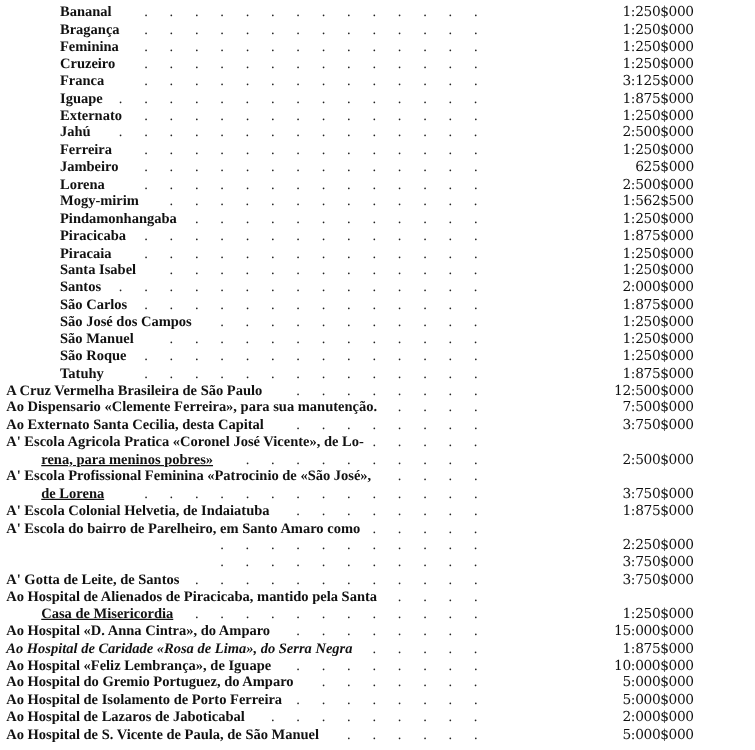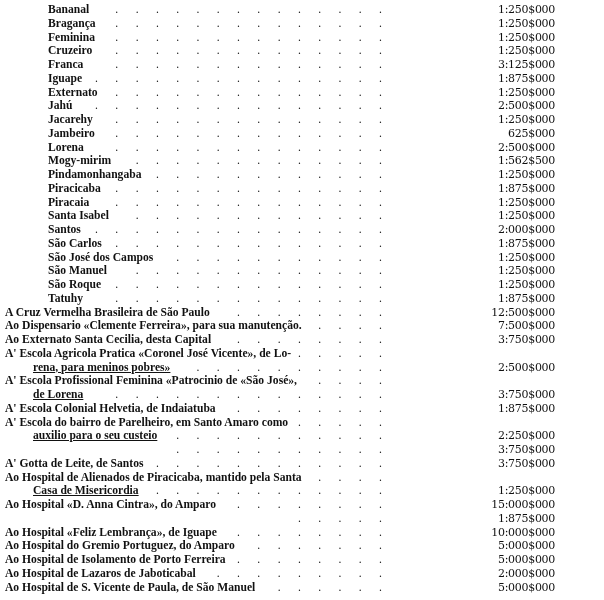--- a/index.html
+++ b/index.html
@@ -52,21 +52,21 @@
       <span class="txt ind1">Externato</span>
       <span class="lead" style="left: 100px; width: 282px; text-align: right; direction: rtl;">.   .   .   .   .   .   .   .   .   .   .   .   .   .</span>
       <span class="amt">1:250$000</span>
     </div>
     <div class="line">
       <span class="txt ind1">Jahú</span>
       <span class="lead" style="left: 79px; width: 303px; text-align: right; direction: rtl;">.   .   .   .   .   .   .   .   .   .   .   .   .   .   .</span>
       <span class="amt">2:500$000</span>
     </div>
     <div class="line">
-      <span class="txt ind1">Jacarehy</span>
+      <span class="txt ind1">Ferreira</span>
       <span class="lead" style="left: 99px; width: 283px; text-align: right; direction: rtl;">.   .   .   .   .   .   .   .   .   .   .   .   .   .</span>
       <span class="amt">1:250$000</span>
     </div>
     <div class="line">
       <span class="txt ind1">Jambeiro</span>
       <span class="lead" style="left: 101px; width: 281px; text-align: right; direction: rtl;">.   .   .   .   .   .   .   .   .   .   .   .   .   .</span>
       <span class="amt">625$000</span>
     </div>
     <div class="line">
       <span class="txt ind1">Lorena</span>
@@ -164,21 +164,20 @@
     <div class="line">
       <span class="txt ind0">A' Escola Colonial Helvetia, de Indaiatuba</span>
       <span class="lead" style="left: 222px; width: 160px; text-align: right; direction: rtl;">.   .   .   .   .   .   .   .</span>
       <span class="amt">1:875$000</span>
     </div>
     <div class="line">
       <span class="txt ind0">A' Escola do bairro de Parelheiro, em Santo Amaro como</span>
       <span class="lead" style="left: 294px; width: 88px; text-align: right; direction: rtl;">.   .   .   .   .</span>
     </div>
     <div class="line">
-      <span class="txt ind2">auxilio para o seu custeio</span>
       <span class="lead" style="left: 163px; width: 219px; text-align: right; direction: rtl;">.   .   .   .   .   .   .   .   .   .   .</span>
       <span class="amt">2:250$000</span>
     </div>
     <div class="line">
       <span class="lead" style="left: 154px; width: 228px; text-align: right; direction: rtl;">.   .   .   .   .   .   .   .   .   .   .</span>
       <span class="amt">3:750$000</span>
     </div>
     <div class="line">
       <span class="txt ind0">A' Gotta de Leite, de Santos</span>
       <span class="lead" style="left: 149px; width: 233px; text-align: right; direction: rtl;">.   .   .   .   .   .   .   .   .   .   .   .</span>
@@ -192,20 +191,21 @@
       <span class="txt ind2">Casa de Misericordia</span>
       <span class="lead" style="left: 145px; width: 237px; text-align: right; direction: rtl;">.   .   .   .   .   .   .   .   .   .   .   .</span>
       <span class="amt">1:250$000</span>
     </div>
     <div class="line">
       <span class="txt ind0">Ao Hospital «D. Anna Cintra», do Amparo</span>
       <span class="lead" style="left: 222px; width: 160px; text-align: right; direction: rtl;">.   .   .   .   .   .   .   .</span>
       <span class="amt">15:000$000</span>
     </div>
     <div class="line">
+      <span class="txt ind0 ital">Ao Hospital de Caridade «Rosa de Lima», do Serra Negra</span>
       <span class="lead" style="left: 288px; width: 94px; text-align: right; direction: rtl;">.   .   .   .   .</span>
       <span class="amt">1:875$000</span>
     </div>
     <div class="line">
       <span class="txt ind0">Ao Hospital «Feliz Lembrança», de Iguape</span>
       <span class="lead" style="left: 223px; width: 159px; text-align: right; direction: rtl;">.   .   .   .   .   .   .   .</span>
       <span class="amt">10:000$000</span>
     </div>
     <div class="line">
       <span class="txt ind0">Ao Hospital do Gremio Portuguez, do Amparo</span>

